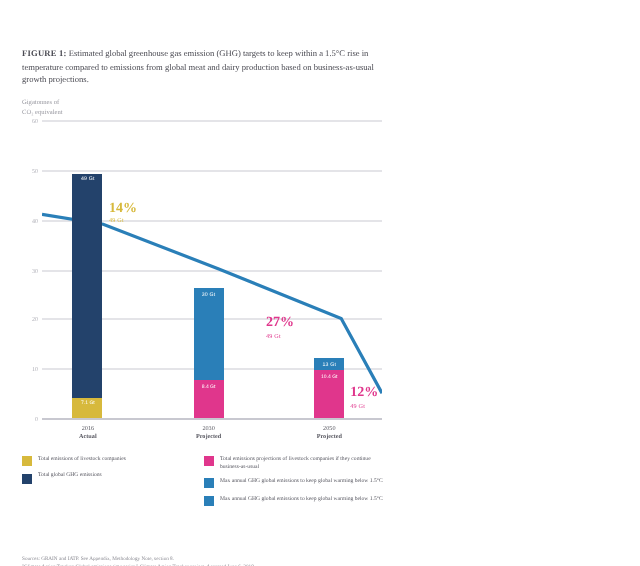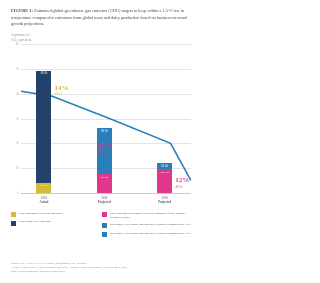--- a/index.html
+++ b/index.html
@@ -7,20 +7,21 @@
     width:200px;height:283px;
     background:#ffffff;
     font-family:"Liberation Sans", sans-serif;
     color:#3c3c46;
     overflow:hidden;
     position:relative;
   }
   .page{
     position:absolute;inset:0;
     padding:0;
+    margin-top:16px;
   }
 
   
   .caption{
     position:absolute;
     left:11px;top:8px;width:180px;
     font-family:"Liberation Serif", serif;
     font-size:4.3px;
     line-height:1.55;
     color:#4a4a52;
@@ -213,21 +214,21 @@
         </div>
         <div class="pct" style="color: rgb(215, 185, 60); left: 33.45px; top: 40.5717px;"><span>14%</span><span class="sub">49 Gt</span></div>
         <div class="barwrap" style="left: 75.8px; width: 15px; height: 64.5667px;">
           <div class="seg" style="background: rgb(42, 127, 184); height: 71.1538%; position: relative;">
             <span class="barcap">30 Gt</span>
           </div>
           <div class="seg" style="background: rgb(224, 54, 140); height: 28.8462%; position: relative;">
             <span class="seglabel" style="top: 1.5px;">8.4 Gt</span>
           </div>
         </div>
-        <div class="pct" style="color: rgb(224, 54, 140); left: 77px; top: 98.4333px;"><span>27%</span><span class="sub">49 Gt</span></div>
+        <div class="pct" style="color: rgb(224, 54, 140); left: 112px; top: 98.4333px;"><span>27%</span><span class="sub">49 Gt</span></div>
         <div class="barwrap" style="left: 136.15px; width: 15px; height: 29.5517px;">
           <div class="seg" style="background: rgb(42, 127, 184); height: 20.1681%; position: relative;">
             <span class="barcap">13 Gt</span>
           </div>
           <div class="seg" style="background: rgb(224, 54, 140); height: 79.8319%; position: relative;">
             <span class="seglabel" style="top: 1.5px;">10.4 Gt</span>
           </div>
         </div>
         <div class="pct" style="color: rgb(224, 54, 140); left: 154.15px; top: 133.448px;"><span>12%</span><span class="sub">49 Gt</span></div>
       </div>

